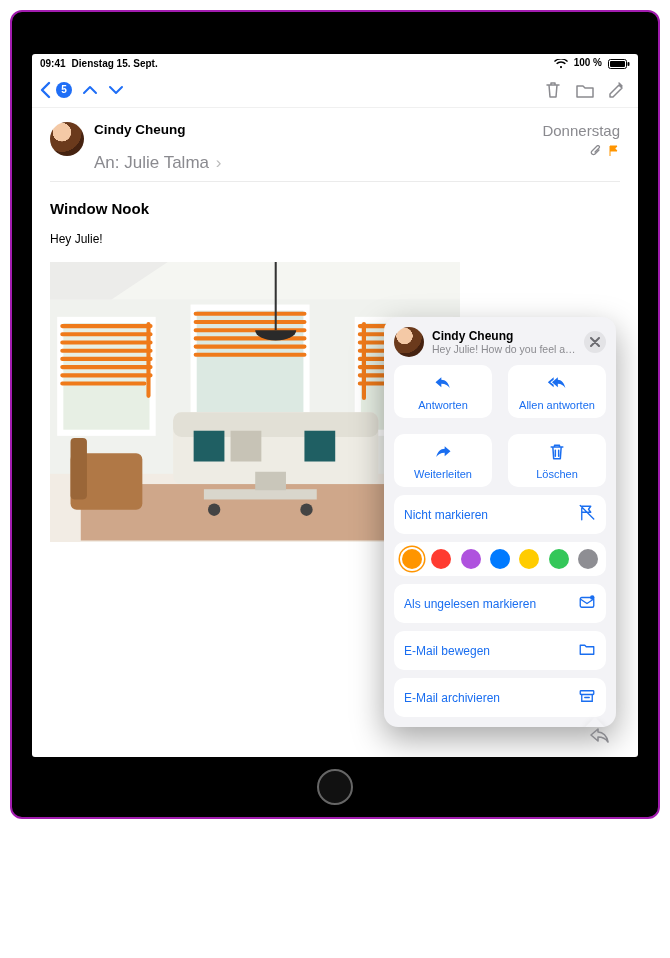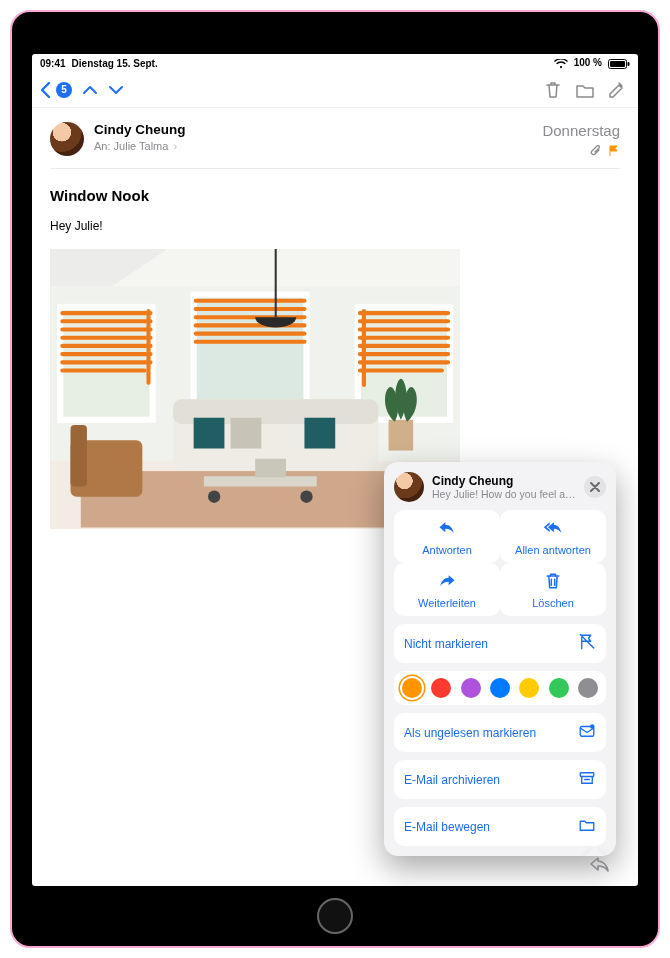--- a/index.html
+++ b/index.html
@@ -8,23 +8,23 @@
     background: #fff;
     width: 670px;
     height: 958px;
     position: relative;
     overflow: hidden;
   }
   
   .device {
     position: absolute;
     top: 10px; left: 10px;
-    width: 650px; height: 938px;
-    border: 2px solid #f9a8d4;
-    border-radius: 20px;
+    width: 650px; height: 809px;
+    border: 2px solid #a21caf;
+    border-radius: 12px;
     background: #000;
     overflow: hidden;
   }
   .device-inner {
     position: absolute;
     top: 42px; left: 20px; right: 20px; bottom: 60px;
     background: #fff;
     border-radius: 3px;
     overflow: hidden;
     font-size: 12px;
@@ -72,21 +72,21 @@
     display: flex; gap: 10px;
     border-bottom: 1px solid rgba(0,0,0,0.08);
     padding-bottom: 8px;
   }
   .avatar {
     width: 34px; height: 34px; border-radius: 50%; flex: none;
     background: radial-gradient(circle at 35% 30%, #f4c9a6 0 28%, #6b3a1c 29% 60%, #452210 61% 100%);
   }
   .from-block { flex: 1; }
   .from-name { font-weight: 700; font-size: 13.5px; }
-  .to-line { font-size: 11px; color: #8a8a8f; margin-top: 3px; }
+  .to-line { font-size: 17px; color: #8a8a8f; margin-top: 16px; }
   .to-line .recipient { color: #8a8a8f; }
   .to-line .chev { color: #bbb; margin-left: 2px; }
   .meta-right { text-align: right; font-size: 15px; color: #8a8a8f; }
   .meta-icons { margin-top: 4px; display: flex; justify-content: flex-end; gap: 6px; }
   .subject { font-weight: 800; font-size: 15px; margin: 18px 0 14px 0; }
   .body-text { font-size: 12px; line-height: 1.45; }
   .body-text p { margin-bottom: 12px; }
   .image-wrap {
     margin-top: 14px;
     width: 72%;
@@ -135,21 +135,21 @@
   .pop-title { flex:1; min-width:0; }
   .pop-from { font-weight:700; font-size:12px; }
   .pop-preview { font-size:10.5px; color:#8a8a8f; white-space:nowrap; overflow:hidden; text-overflow:ellipsis; }
   .pop-close {
     width:22px; height:22px; border-radius:50%;
     background:#e3e3e6; color:#6b6b70;
     display:flex; align-items:center; justify-content:center;
     font-size:12px; font-weight:700;
   }
   .pop-body { padding: 0 10px 10px 10px; display:flex; flex-direction:column; gap:8px; }
-  .grid2 { display:grid; grid-template-columns:1fr 1fr; gap:0; }
+  .grid2 { display:grid; grid-template-columns:1fr 1fr; gap:16px; }
   .pbtn {
     background:#fff; border-radius:10px;
     display:flex; flex-direction:column; align-items:center; justify-content:center;
     padding:8px 4px 7px 4px;
     gap:4px;
     color:#1a6ef0;
     font-size:11px;
   }
   .pbtn svg { width:20px; height:20px; }
   .prow {
@@ -394,34 +394,34 @@
             <span>
               <svg viewBox="0 0 24 24">
                   <rect x="3" y="6" width="18" height="13" rx="2" stroke="#1a6ef0" stroke-width="1.8" fill="none"></rect>
                   <path d="M3 8l9 6 9-6" stroke="#1a6ef0" stroke-width="1.8" fill="none"></path>
                   <circle cx="19" cy="6" r="3" fill="#1a6ef0"></circle>
                 </svg>
             </span>
           </div>
 
           <div class="prow">
+            <span>E-Mail bewegen</span>
+            <span>
+              <svg viewBox="0 0 24 24">
+                  <path d="M3 7h6l2 2h10v10H3z" stroke="#1a6ef0" stroke-width="1.8" fill="none" stroke-linejoin="round"></path>
+                </svg>
+            </span>
+          </div>
+
+          <div class="prow">
             <span>E-Mail archivieren</span>
             <span>
               <svg viewBox="0 0 24 24">
                   <rect x="3" y="5" width="18" height="5" rx="1" stroke="#1a6ef0" stroke-width="1.8" fill="none"></rect>
                   <path d="M5 10v9h14v-9M9 14h6" stroke="#1a6ef0" stroke-width="1.8" fill="none" stroke-linecap="round"></path>
-                </svg>
-            </span>
-          </div>
-
-          <div class="prow">
-            <span>E-Mail bewegen</span>
-            <span>
-              <svg viewBox="0 0 24 24">
-                  <path d="M3 7h6l2 2h10v10H3z" stroke="#1a6ef0" stroke-width="1.8" fill="none" stroke-linejoin="round"></path>
                 </svg>
             </span>
           </div>
         </div>
       </div>
 
       <div class="reply-bottom">
         <svg width="24" height="24" viewBox="0 0 24 24">
             <path d="M10 6L3 12l7 6v-4c5 0 8 2 10 5-1-6-5-10-10-10V6z" fill="none" stroke="#8a8a8f" stroke-width="1.6" stroke-linejoin="round"></path>
           </svg>

